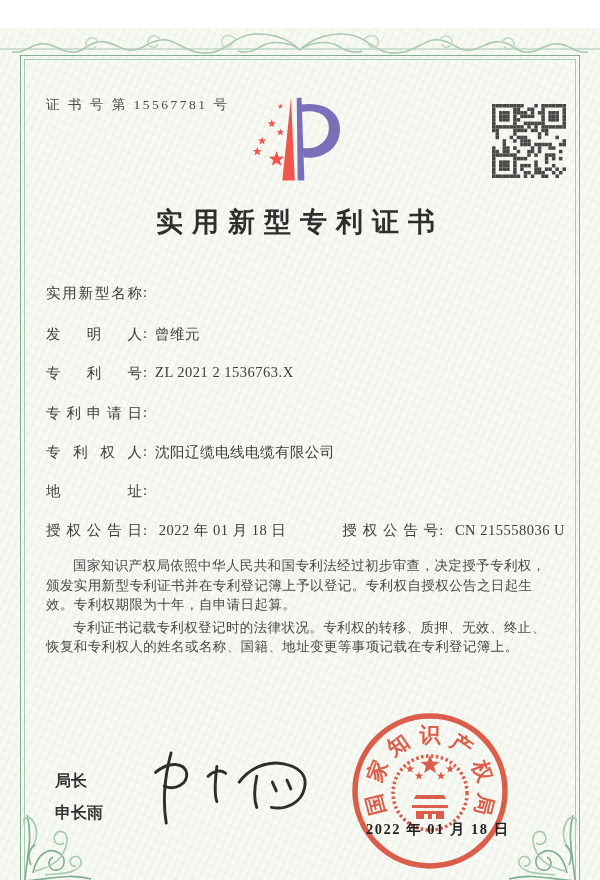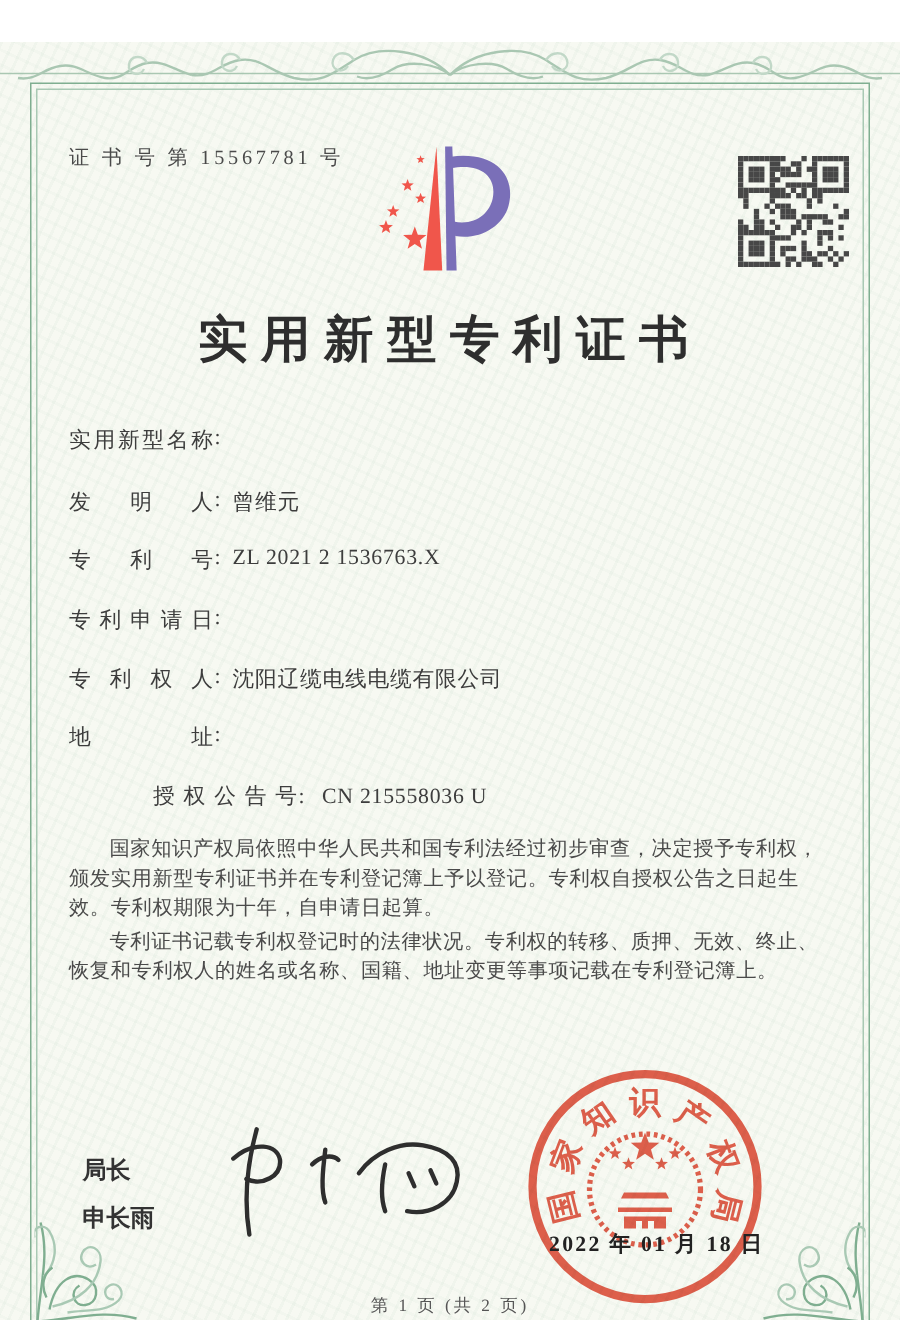--- a/index.html
+++ b/index.html
@@ -18,21 +18,21 @@
     border:1px solid #a9c9b4; }
   .top-ornament { position:absolute; left:0; top:0; width:600px; height:34px; }
   .corner-flourish { position:absolute; width:88px; height:88px; }
   .corner-bl { left:23px; bottom:25px; }
   .corner-br { right:23px; bottom:25px; transform:scaleX(-1); }
   .cert-no { position:absolute; left:46px; top:68px; font-size:13.5px; color:#4a4a4a;
     letter-spacing:2.5px; font-family:"Liberation Serif",serif; }
   .logo { position:absolute; left:240px; top:62px; }
   .qr { position:absolute; left:492px; top:76px; }
   .title { position:absolute; left:0; top:176px; width:100%; text-align:center;
-    font-size:33px; font-weight:700; color:#2e2e2e; letter-spacing:9px; }
+    font-size:27px; font-weight:700; color:#2e2e2e; letter-spacing:9px; }
   .fields { position:absolute; left:46px; top:0; width:510px; font-size:14.5px; color:#3d3d3d; }
   .frow { position:absolute; display:flex; white-space:nowrap; }
   .r0{top:256px} .r1{top:297px} .r2{top:336px} .r3{top:376px} .r4{top:415px} .r5{top:454px}
   .r6{top:493px}
   .flabel { display:inline-block; width:96px; text-align:justify; text-align-last:justify; }
   .fcolon { display:inline-block; margin:0 8px 0 1px; }
   .fvalue { letter-spacing:0.5px; }
   .grant2 { margin-left:56px; }
   .paras { position:absolute; left:46px; top:528px; width:510px; font-size:13.5px;
     color:#4a4a4a; line-height:19.5px; }
@@ -351,20 +351,24 @@
     <div class="frow r4">
       <span class="flabel">专利权人</span>
         <span class="fcolon">:</span>
       <span class="fvalue">沈阳辽缆电线电缆有限公司</span>
     </div>
     <div class="frow r5">
       <span class="flabel">地址</span>
         <span class="fcolon">:</span>
     </div>
     <div class="frow r6">
+      <span>
+        <span class="flabel">授权公告日</span><span class="fcolon">:</span>
+        <span class="fvalue">2022 年 01 月 18 日</span>
+      </span>
       <span class="grant2">
         <span class="flabel">授权公告号</span><span class="fcolon">:</span>
         <span class="fvalue">CN 215558036 U</span>
       </span>
     </div>
   </div>
 
   <div class="paras">
     <p>国家知识产权局依照中华人民共和国专利法经过初步审查，决定授予专利权，颁发实用新型专利证书并在专利登记簿上予以登记。专利权自授权公告之日起生效。专利权期限为十年，自申请日起算。</p>
     <p>专利证书记载专利权登记时的法律状况。专利权的转移、质押、无效、终止、恢复和专利权人的姓名或名称、国籍、地址变更等事项记载在专利登记簿上。</p>
@@ -404,15 +408,14 @@
       <path d="M66,100 h28 v8 h-8 v-5 h-4 v5 h-4 v-5 h-4 v5 h-8 z"></path>
     <path d="M80.0,44.0L82.5,50.6L89.5,50.9L84.0,55.3L85.9,62.1L80.0,58.2L74.1,62.1L76.0,55.3L70.5,50.9L77.5,50.6Z"></path>
         <path d="M60.0,53.5L61.1,56.5L64.3,56.6L61.8,58.6L62.6,61.6L60.0,59.9L57.4,61.6L58.2,58.6L55.7,56.6L58.9,56.5Z"></path>
         <path d="M69.0,60.5L70.1,63.5L73.3,63.6L70.8,65.6L71.6,68.6L69.0,66.9L66.4,68.6L67.2,65.6L64.7,63.6L67.9,63.5Z"></path>
         <path d="M91.0,60.5L92.1,63.5L95.3,63.6L92.8,65.6L93.6,68.6L91.0,66.9L88.4,68.6L89.2,65.6L86.7,63.6L89.9,63.5Z"></path>
         <path d="M100.0,53.5L101.1,56.5L104.3,56.6L101.8,58.6L102.6,61.6L100.0,59.9L97.4,61.6L98.2,58.6L95.7,56.6L98.9,56.5Z"></path>
       </g>
   </svg>
   <div class="seal-date">2022 年 01 月 18 日</div>
 
-  <div class="footer">第 1 页 (共 2 页)</div>
 
 </div>
 
 </body></html>

